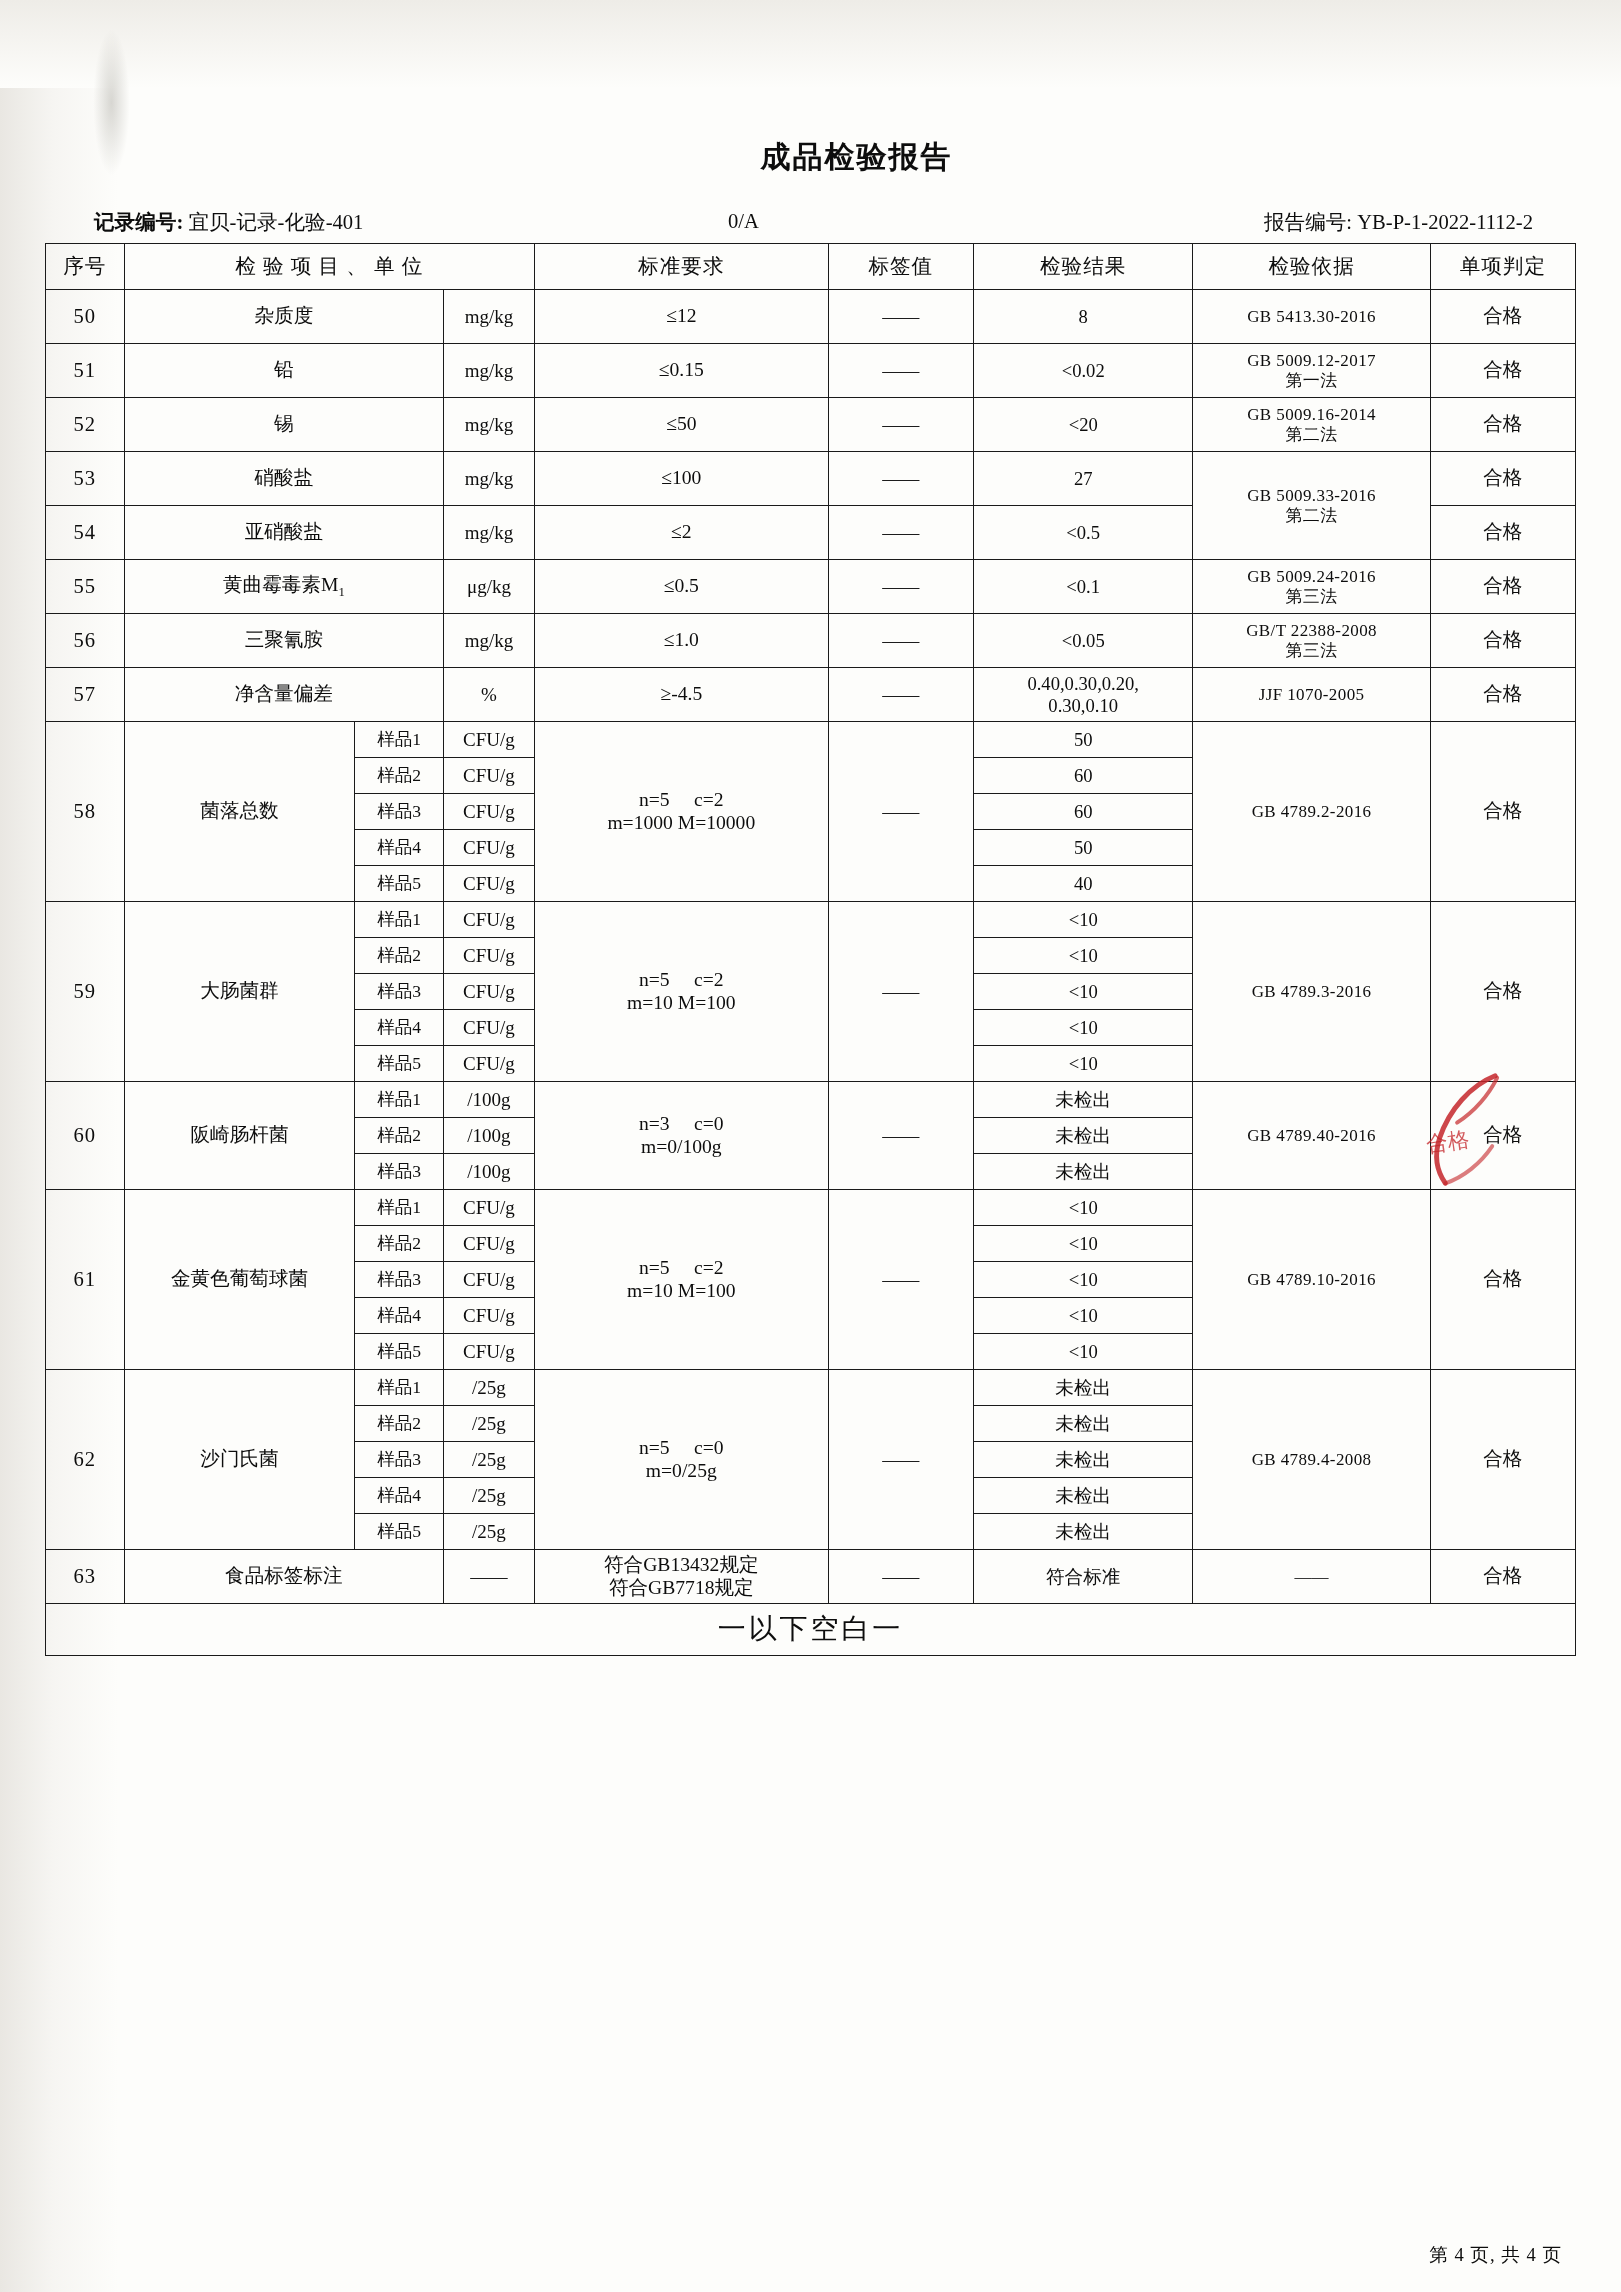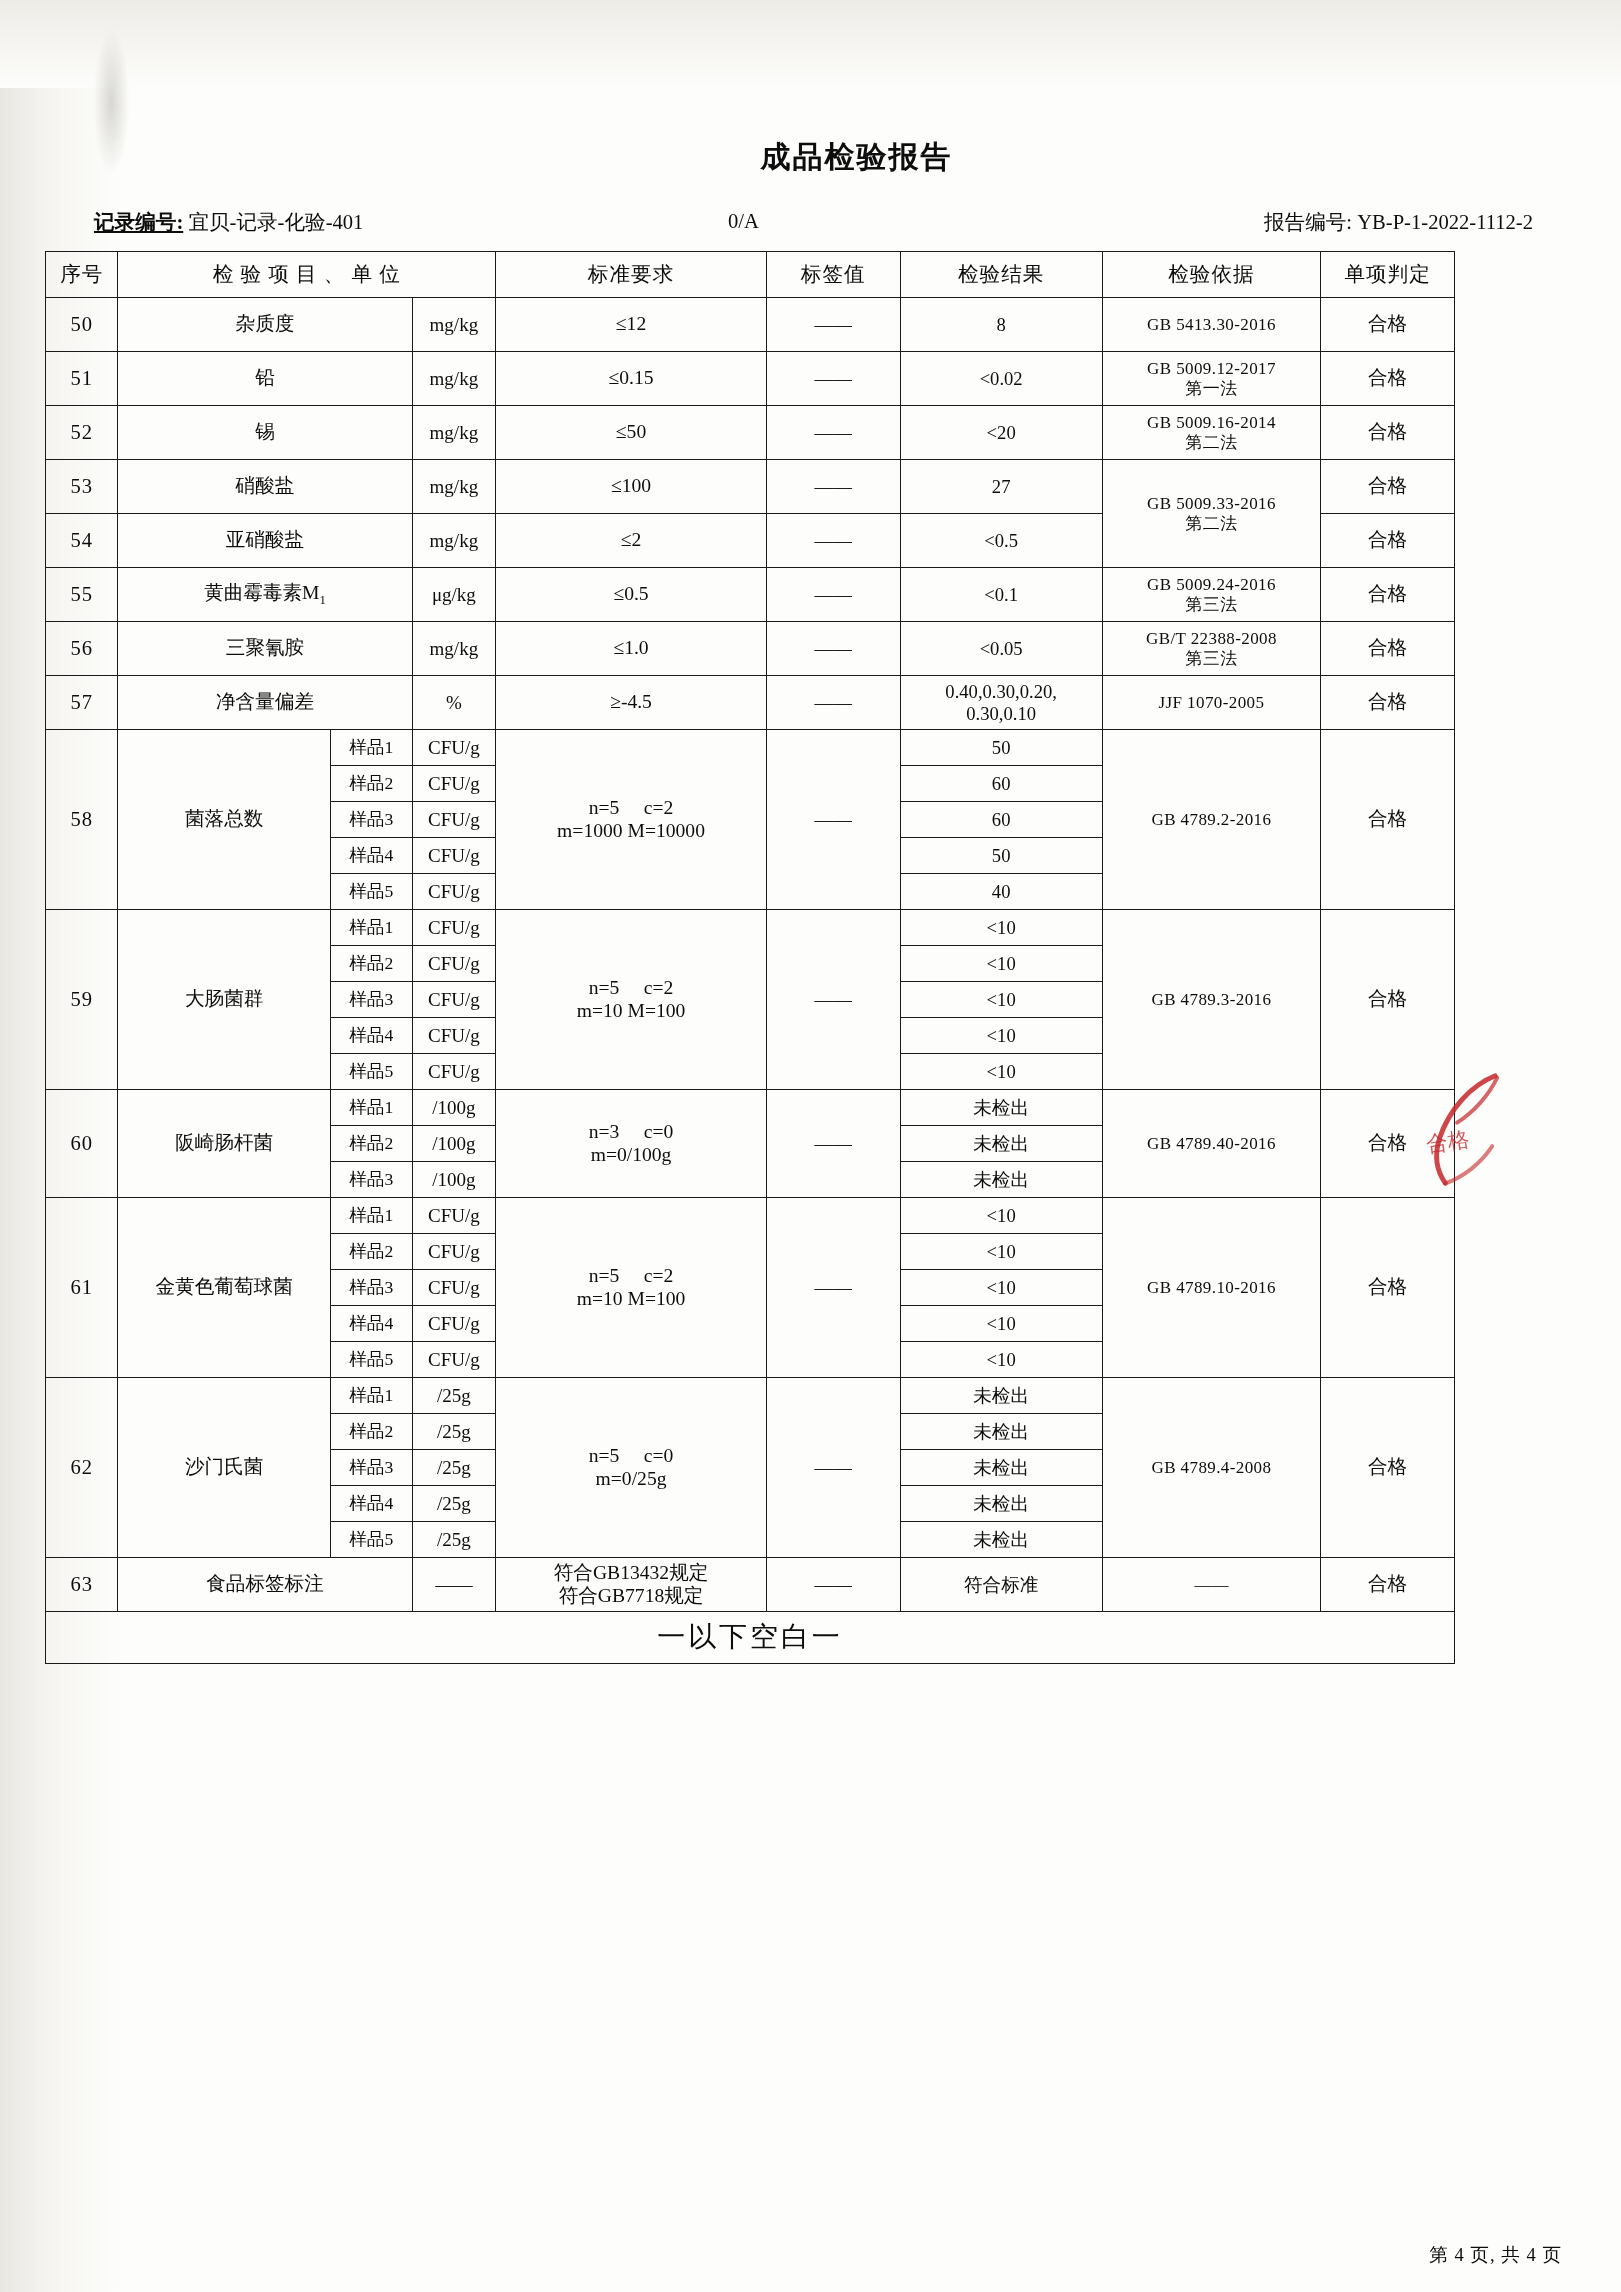--- a/index.html
+++ b/index.html
@@ -79,26 +79,25 @@
     white-space: nowrap;
     font-size: 20.6px;
     text-align: center;
   }
 
   
   table.rep {
     position: absolute;
     top: 243px;
     left: 45px;
-    width: 1410px;
+    width: 1531px;
     border-collapse: collapse;
     table-layout: fixed;
     font-size: 18.6px;
     background: transparent;
-    margin-top: 8px;
   }
   table.rep td, table.rep th {
     border: 1px solid #1a1a1a;
     padding: 0 2px;
     text-align: center;
     vertical-align: middle;
     font-weight: normal;
     line-height: 1.15;
   }
   table.rep th {
@@ -158,21 +157,20 @@
     top: 1127px;
     font-size: 21.6px;
     color: #c4262a;
     opacity: 0.75;
     transform: rotate(-8deg);
     pointer-events: none;
   }
   
   .hand {
     font-family: "Liberation Serif", serif;
-    text-decoration: underline;
   }
 </style>
 </head>
 <body>
 
 <div class="page">
   <div class="scan-shade-left"></div>
   <div class="scan-shade-top"></div>
   <div class="scan-smudge"></div>
 

